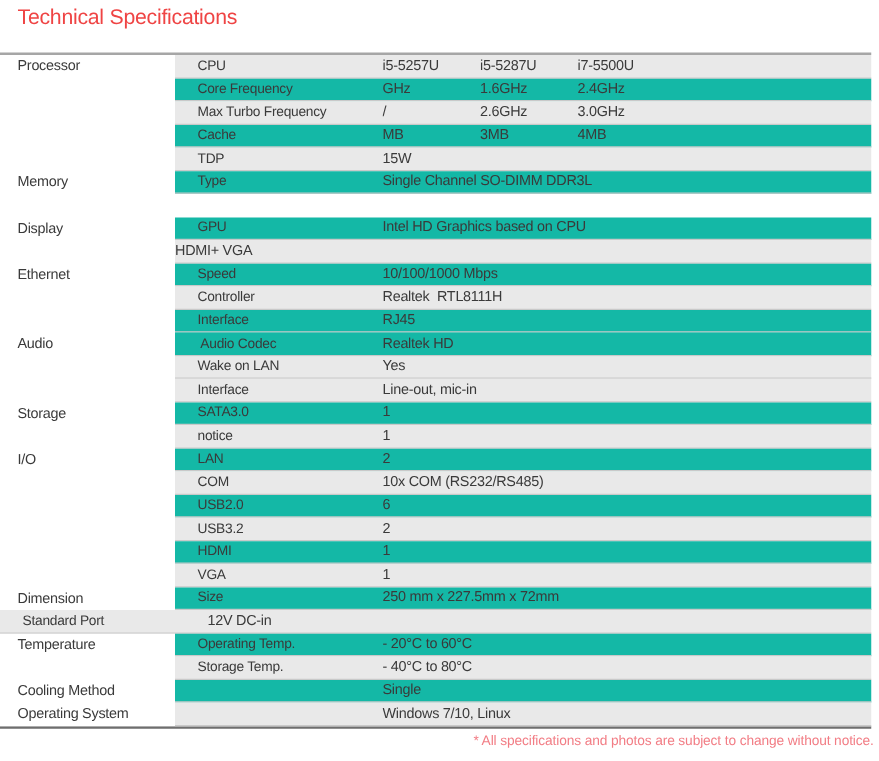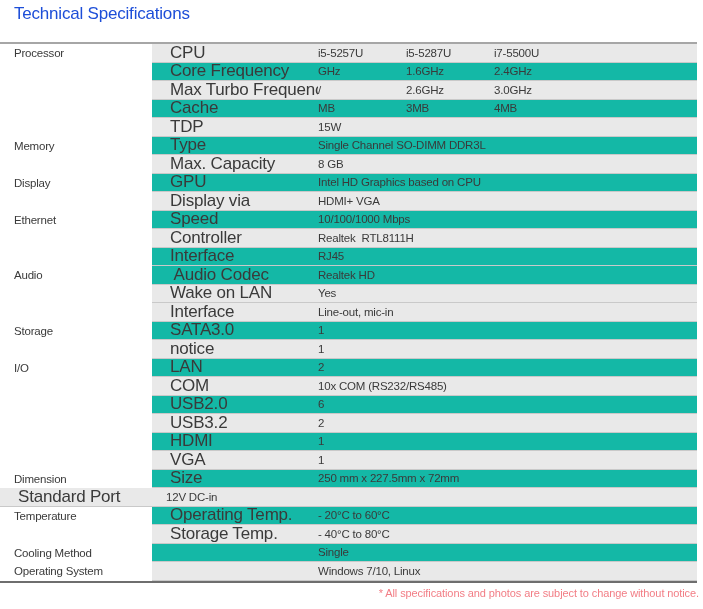--- a/index.html
+++ b/index.html
@@ -8,29 +8,29 @@
     background: #ffffff;
     font-family: "Liberation Sans", "DejaVu Sans", sans-serif;
     overflow: hidden;
   }
   .page { position: relative; width: 703px; height: 609px; }
   .title {
     padding: 4px 0 0 14px;
     font-size: 17px;
     font-weight: 500;
     letter-spacing: -0.2px;
-    color: #1d4ed8;
+    color: #ef4444;
   }
   .spec-table {
     margin-top: 18px;
     width: 697px;
     border-top: 2px solid #a6a6a6;
     border-bottom: 2px solid #6e6e6e;
   }
-  .row { display: flex; height: 18.5px; gap: 12px; }
+  .row { display: flex; height: 18.5px; }
   .cat {
     width: 140px;
     padding-left: 14px;
     font-size: 11.5px;
     letter-spacing: -0.2px;
     color: #3a3a3a;
     display: flex; align-items: center;
     background: #ffffff;
     white-space: pre;
   }
@@ -38,28 +38,28 @@
     flex: 1;
     display: flex;
     align-items: center;
     border-bottom: 1px solid #c9c9c9;
     background: #14b8a6;
   }
   .striped.shade { background: #e9e9e9; }
   .attr {
     width: 166px;
     padding-left: 18px;
-    font-size: 17px;
+    font-size: 11px;
     letter-spacing: -0.2px;
     color: #3a3a3a;
     white-space: pre;
     overflow: hidden;
   }
   .val {
-    width: 88px;
+    width: 78px;
     font-size: 11.5px;
     letter-spacing: -0.2px;
     color: #3a3a3a;
     white-space: pre;
     overflow: hidden;
   }
   .val:last-child { flex: 1; }
   .footnote {
     margin-top: 4px;
     width: 699px;
@@ -120,36 +120,31 @@
       </div>
       <div class="row">
         <div class="cat">Memory</div>
         <div class="striped">
           <div class="attr">Type</div>
           <div class="val">Single Channel SO-DIMM DDR3L</div>
         </div>
       </div>
       <div class="row">
         <div class="cat"></div>
-        <div class="striped shade">
-          <div class="attr">Max. Capacity</div>
-          <div class="val">8 GB</div>
-        </div>
       </div>
       <div class="row">
         <div class="cat">Display</div>
         <div class="striped">
           <div class="attr">GPU</div>
           <div class="val">Intel HD Graphics based on CPU</div>
         </div>
       </div>
       <div class="row">
         <div class="cat"></div>
         <div class="striped shade">
-          <div class="attr">Display via</div>
           <div class="val">HDMI+ VGA</div>
         </div>
       </div>
       <div class="row">
         <div class="cat">Ethernet</div>
         <div class="striped">
           <div class="attr">Speed</div>
           <div class="val">10/100/1000 Mbps</div>
         </div>
       </div>

